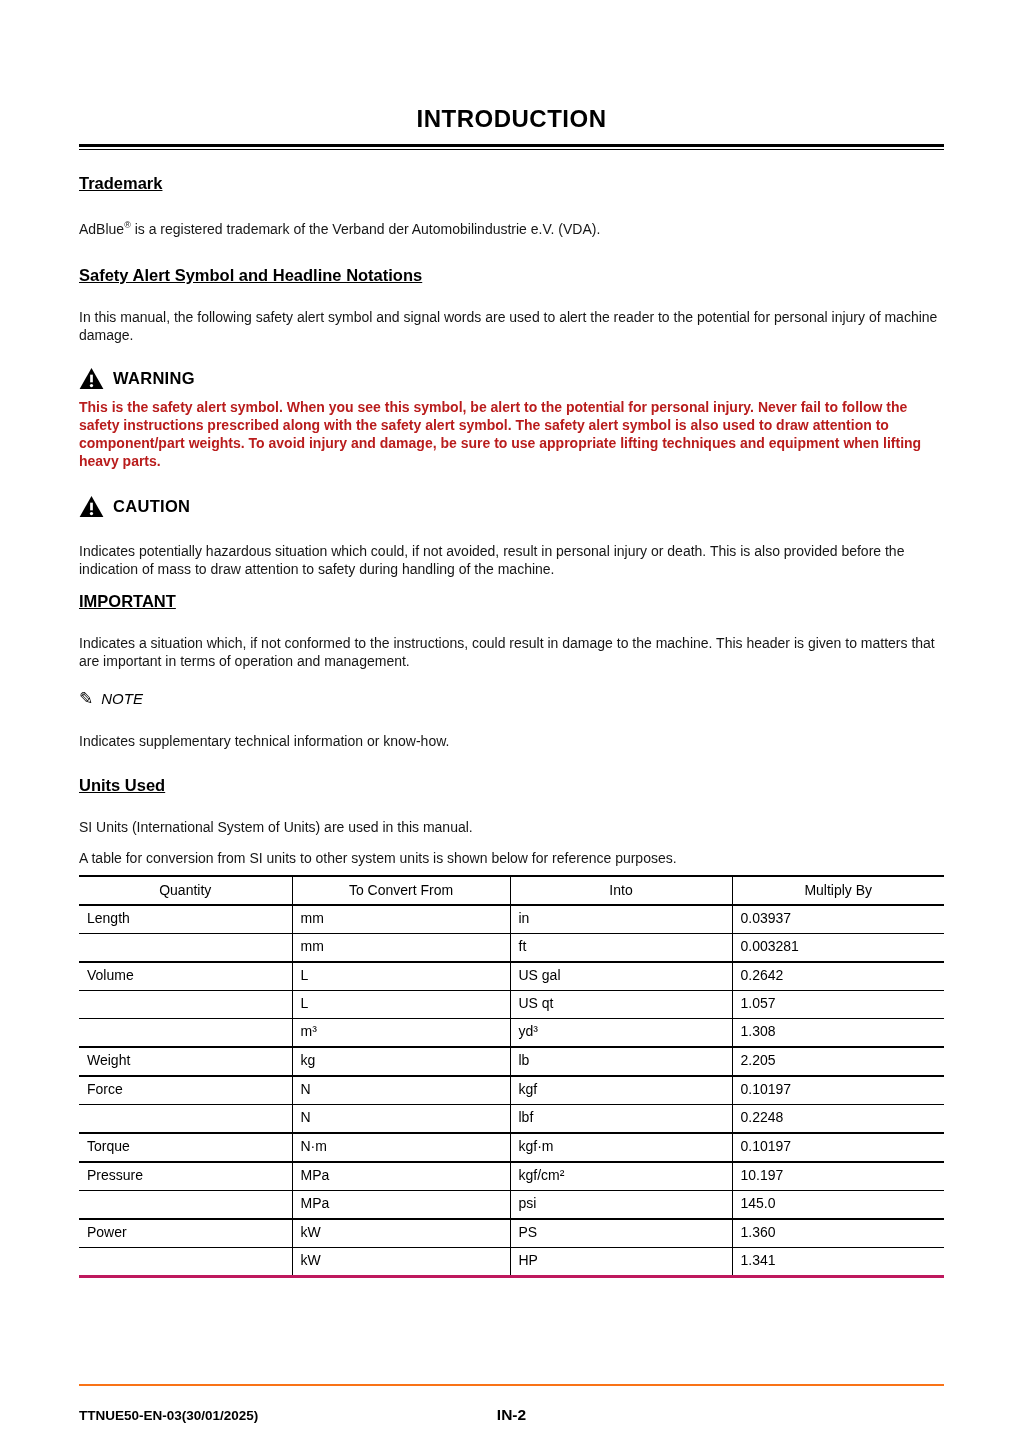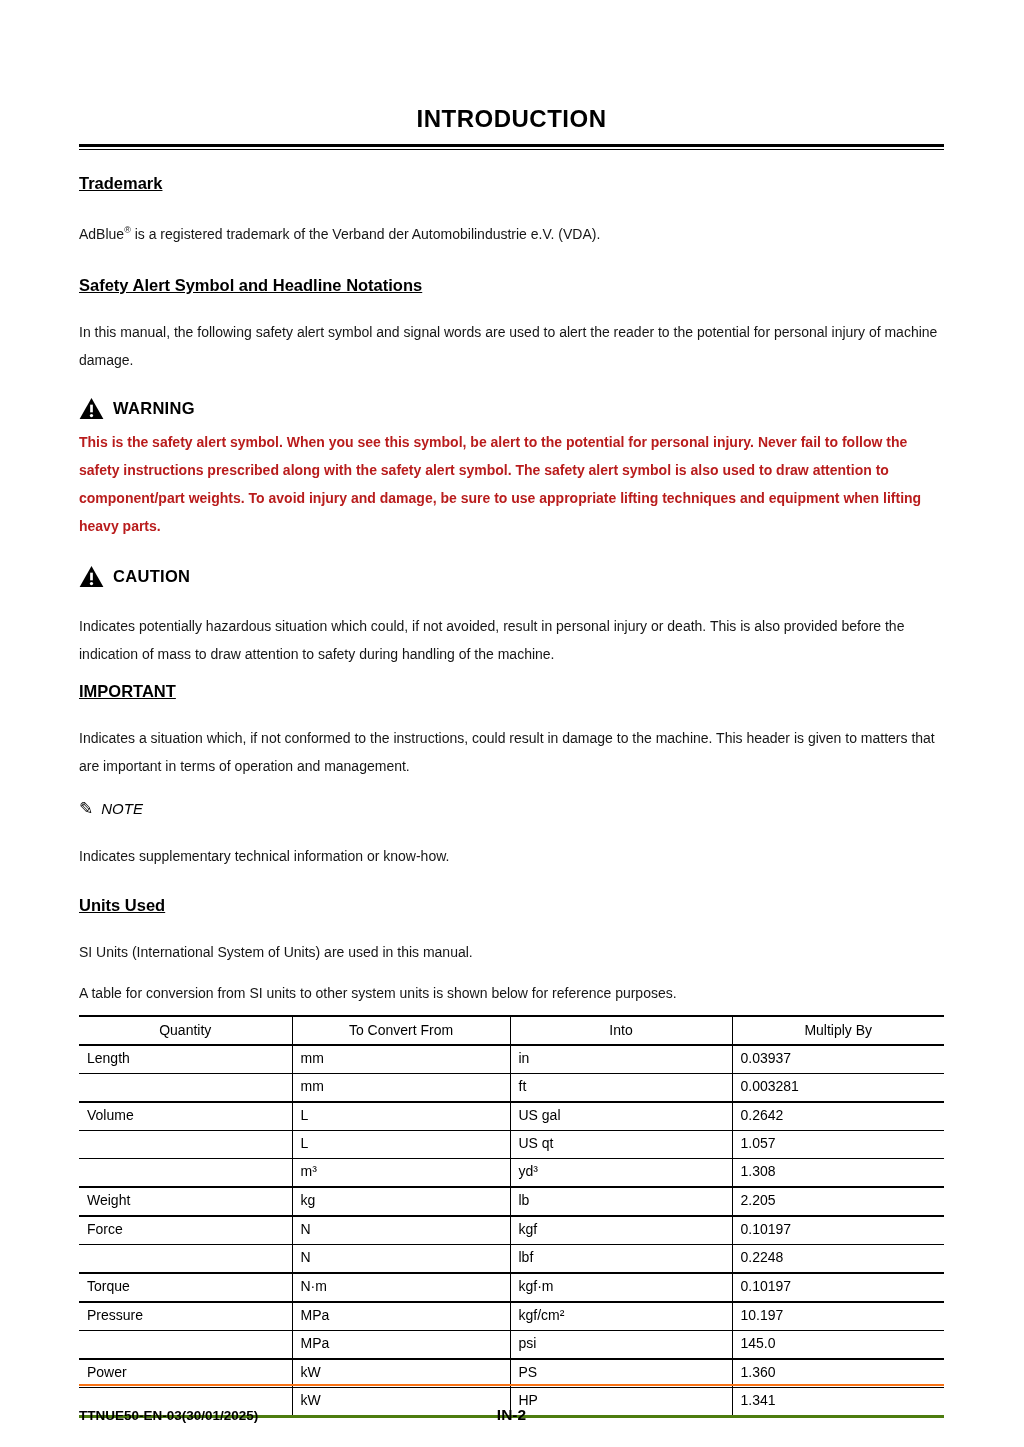--- a/index.html
+++ b/index.html
@@ -17,21 +17,21 @@
   }
   .title {
     margin: 0; font-size: 24px; line-height: 26px;
     text-align: center; font-weight: bold; letter-spacing: .5px; color: #000;
   }
   .title-rule {
     margin-top: 12px; height: 2px;
     border-top: 3px solid #000; border-bottom: 1px solid #000;
   }
   h2 { font-size: 16.5px; line-height: 18px; font-weight: bold; color: #000; margin: 0; text-decoration: underline; }
-  p  { margin: 0; font-size: 14px; line-height: 28px; }
+  p  { margin: 0; font-size: 14px; line-height: 18px; }
   sup { font-size: 9px; }
 
   .mt-26 { margin-top: 26px; }
   .mt-28 { margin-top: 28px; }
   .mt-24 { margin-top: 24px; }
   .mt-22 { margin-top: 22px; }
   .mt-18 { margin-top: 18px; }
   .mt-14 { margin-top: 14px; }
   .mt-13 { margin-top: 13px; }
   .mt-6  { margin-top: 6px; }
@@ -48,21 +48,21 @@
   .note-line {
     display: flex; align-items: center; gap: 8px;
     height: 22px; color: #000;
   }
   .note-icon { font-size: 17px; line-height: 1; }
   .note-label { font-size: 15px; font-style: italic; }
 
   table.units {
     width: 865px; border-collapse: collapse; table-layout: fixed;
     margin-top: 8px; font-size: 14px; color: #000;
-    border-top: 2px solid #000; border-bottom: 3px solid #4d7c0f;
+    border-top: 2px solid #000; border-bottom: 3px solid #be185d;
   }
   table.units th {
     font-weight: normal; text-align: center;
     padding: 4px 8px 5px; border-bottom: 1.5px solid #000; line-height: 18px;
   }
   table.units td {
     padding: 3px 8px 5px; border-bottom: 1px solid #000; line-height: 19px;
     overflow: hidden; white-space: nowrap;
   }
   table.units th + th, table.units td + td { border-left: 1px solid #000; }

